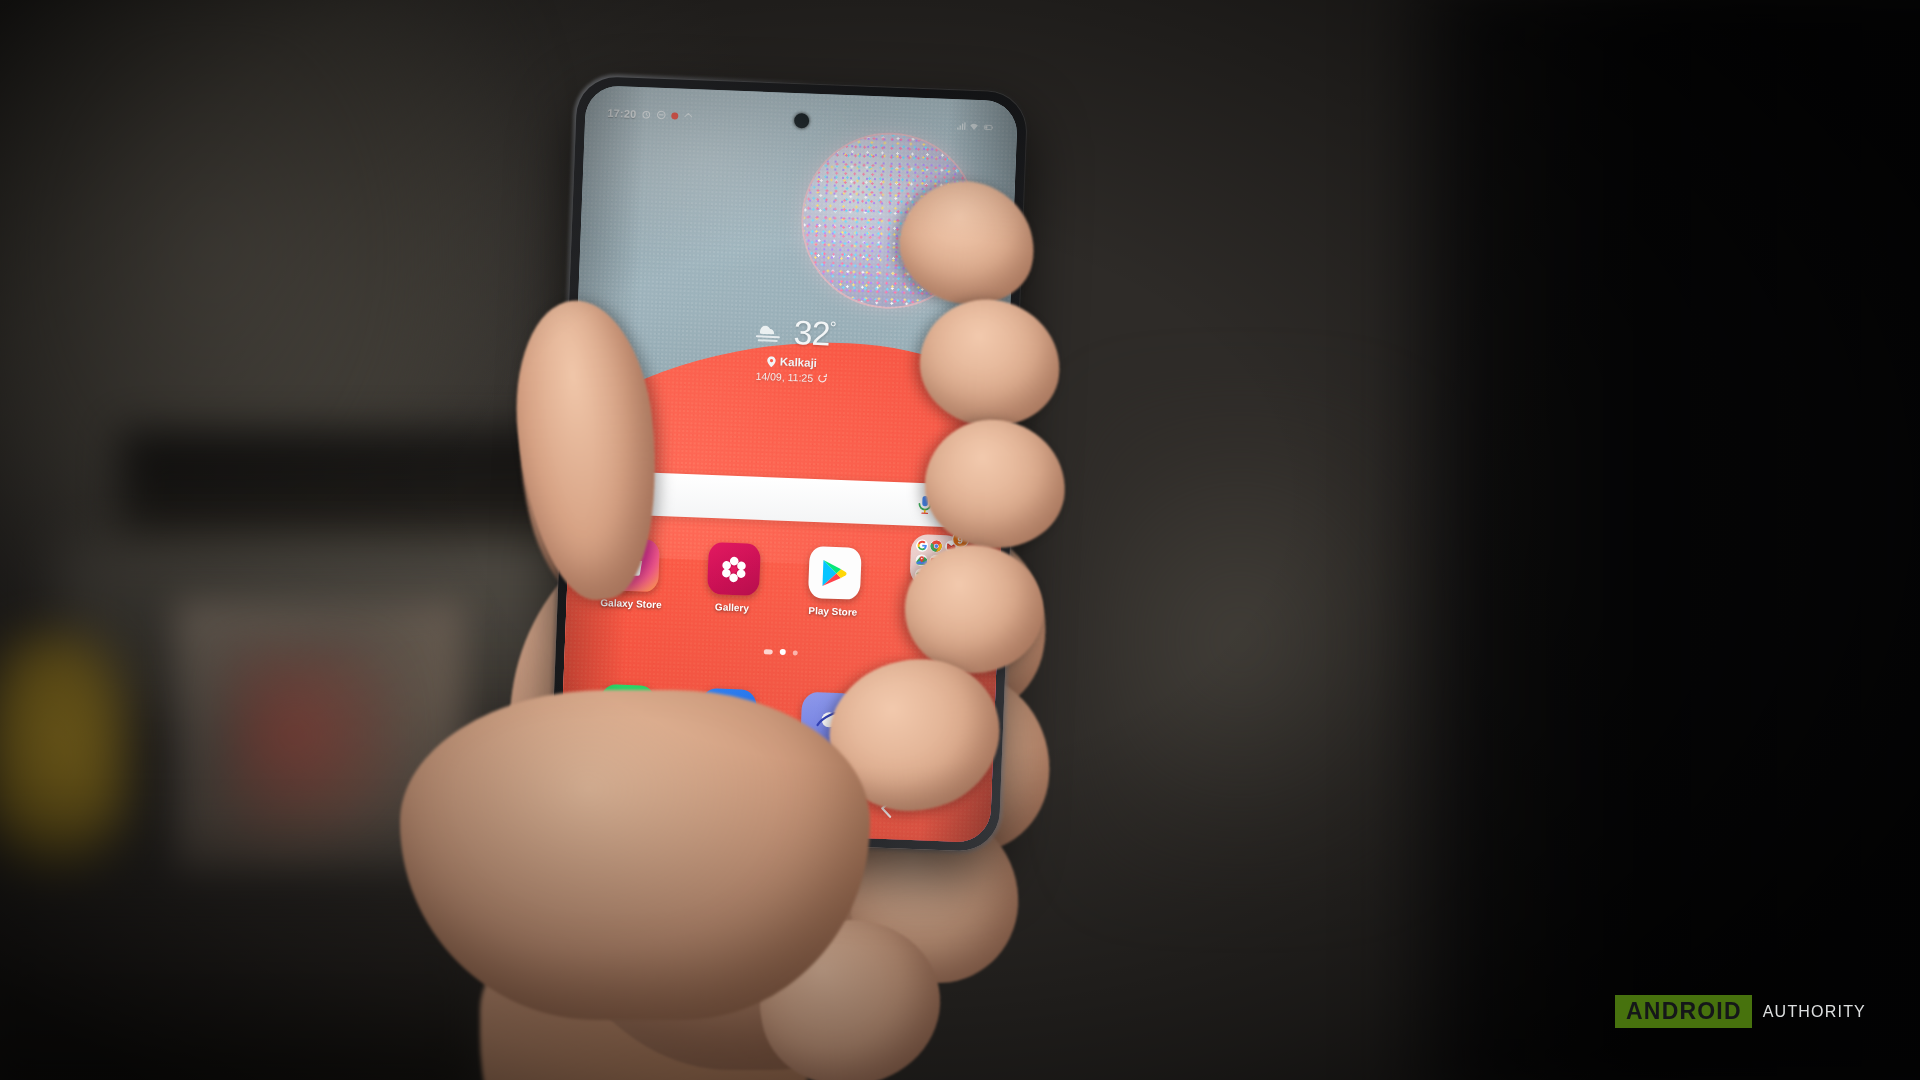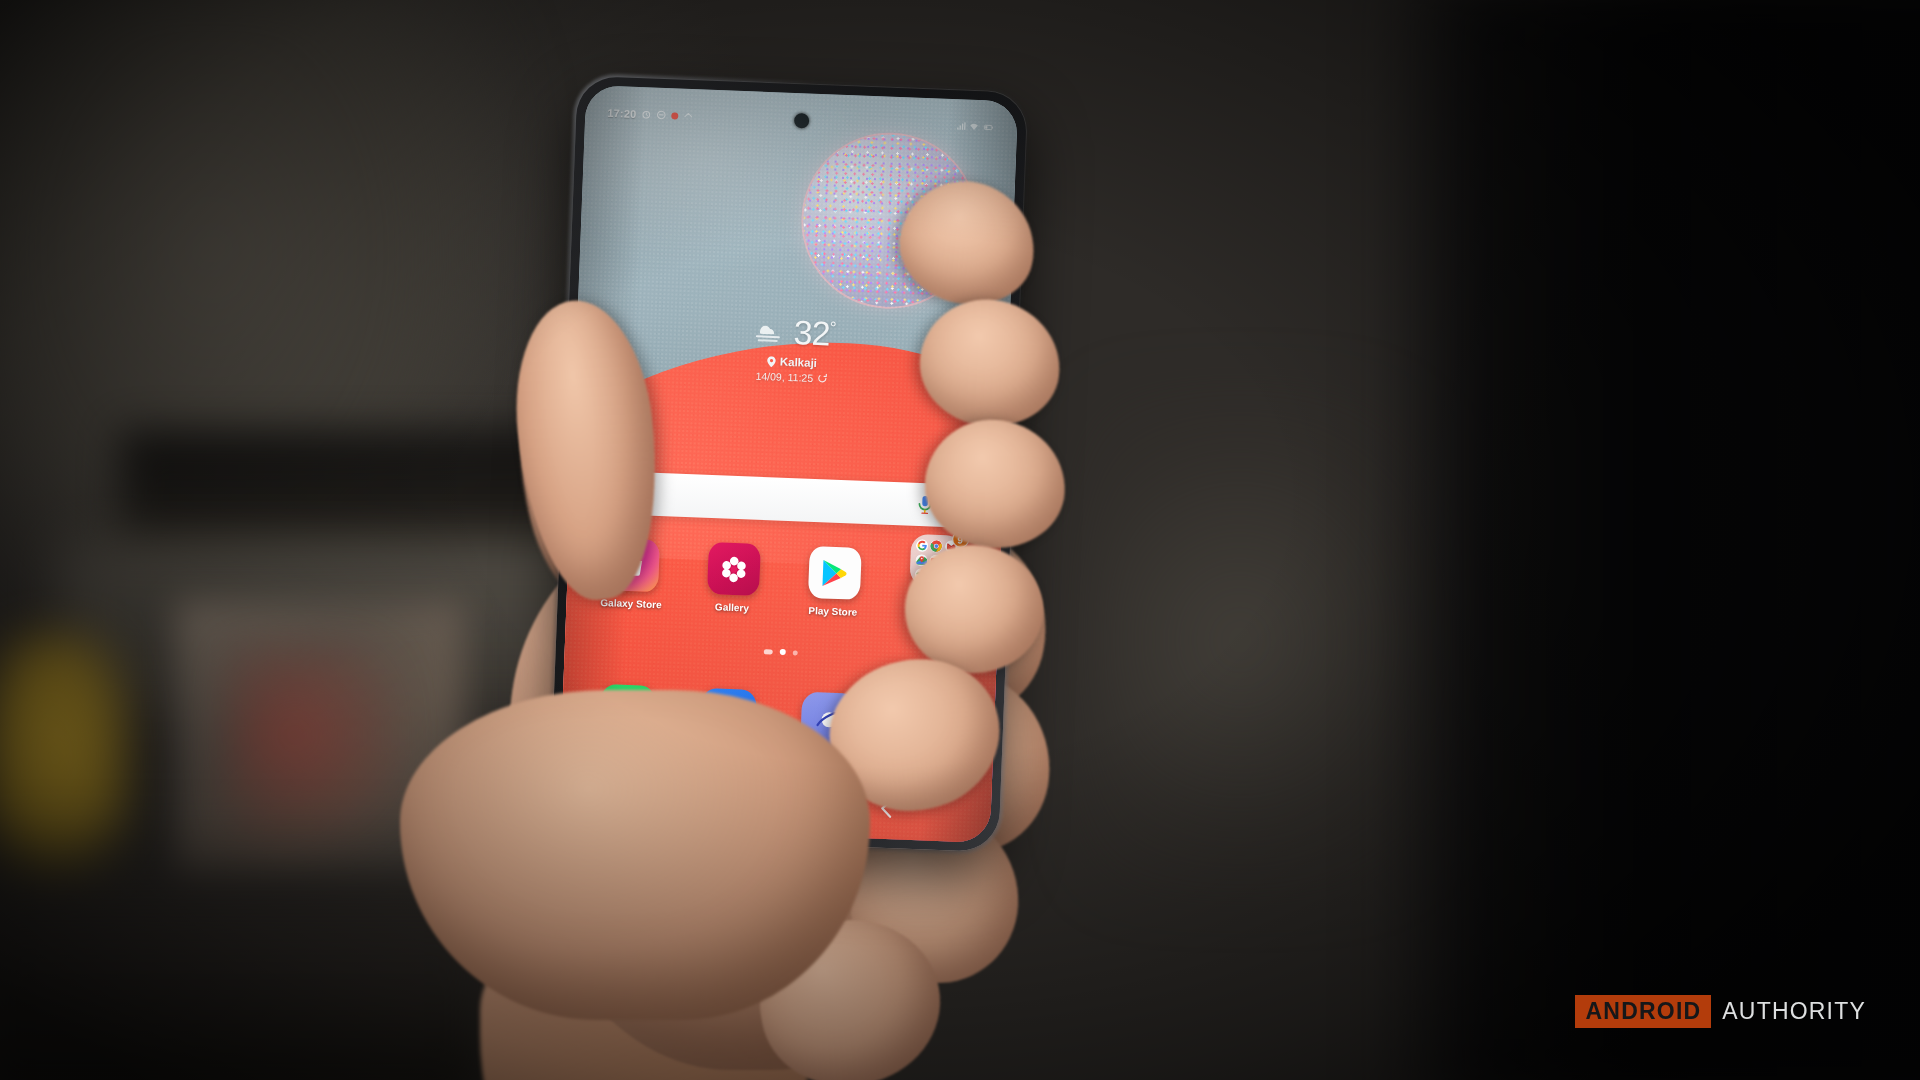--- a/index.html
+++ b/index.html
@@ -320,26 +320,26 @@
     filter:blur(1.6px);
     box-shadow: inset -20px -40px 60px rgba(110,66,46,.42);
   }
 
   
   .watermark{
     position:absolute; right:54px; bottom:52px;
     display:flex; align-items:center; gap:0; opacity:.92;
   }
   .wm-box{
-    background:#c2410c; color:#17191b;
+    background:#4d7c0f; color:#17191b;
     font-weight:700; font-size:23px; letter-spacing:1.2px;
     padding:5px 10px 5px 11px; line-height:1;
   }
   .wm-text{
-    color:#f0f2f3; font-weight:400; font-size:23px; letter-spacing:1.2px;
+    color:#f0f2f3; font-weight:400; font-size:16px; letter-spacing:1.2px;
     padding:5px 0 5px 11px; line-height:1;
   }
 </style>
 </head>
 <body>
 
 <div id="scene">
 
   <div class="bg-base"></div>
   <div class="bg-leftwall"></div>

